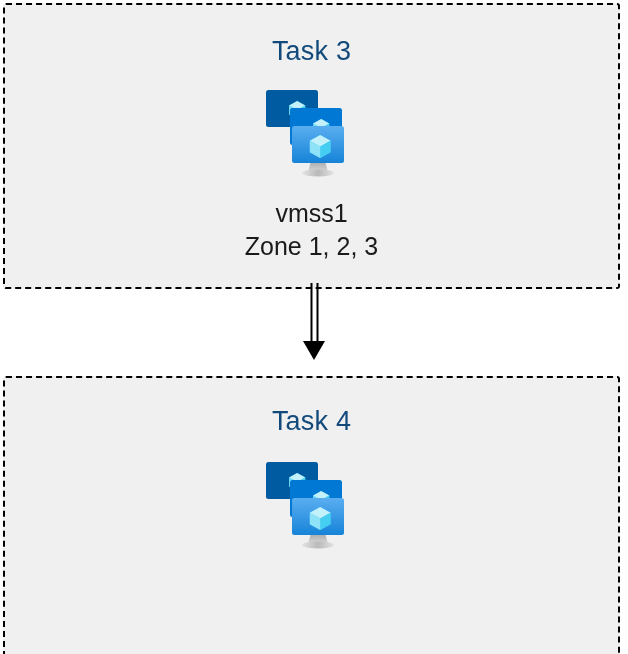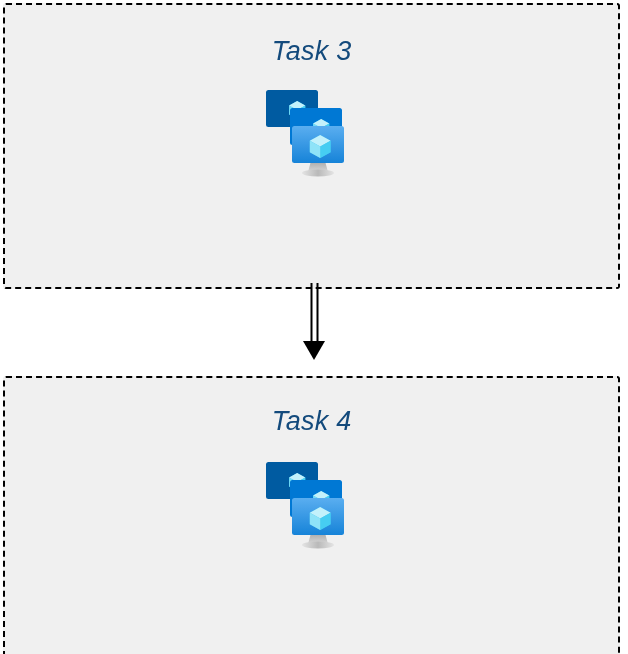--- a/index.html
+++ b/index.html
@@ -14,21 +14,20 @@
     position: relative;
     overflow: hidden;
   }
 
   #diagram {
     position: absolute;
     left: 0;
     top: 0;
     width: 628px;
     height: 654px;
-    font-style: italic;
   }
 
   .task-box {
     position: absolute;
     left: 3px;
     width: 617px;
     background: #f0f0f0;
     border: 2px dashed #000000;
     border-radius: 3px;
     box-sizing: border-box;
@@ -143,20 +142,24 @@
           <rect x="28" y="44" width="52" height="37" rx="2.5" fill="url(#g-front-1)"></rect>
           <g transform="translate(45,53) scale(0.8)">
             <polygon points="14,0 27,7.2 27,21.6 14,28.8 1,21.6 1,7.2" fill="#3fc6ef"></polygon>
             <polygon points="14,0 27,7.2 14,14.4 1,7.2" fill="#c3f1fb"></polygon>
             <polygon points="14,14.4 27,7.2 27,21.6 14,28.8" fill="#46cdf2"></polygon>
             <polygon points="14,14.4 1,7.2 1,21.6 14,28.8" fill="#8fe3f8"></polygon>
           </g>
         </svg>
       </div>
 
+      <div class="caption-block">
+        <div class="caption-line">vmss1</div>
+        <div class="caption-line">Zone 1, 2, 3</div>
+      </div>
     </div>
   </div>
 
   <div id="connector">
     <svg viewBox="0 0 34 80" xmlns="http://www.w3.org/2000/svg" aria-hidden="true">
 
       <rect x="13.5" y="0" width="2" height="60" fill="#000000"></rect>
       <rect x="19.5" y="0" width="2" height="60" fill="#000000"></rect>
 
       <polygon points="6,58 28,58 17,77" fill="#000000"></polygon>

